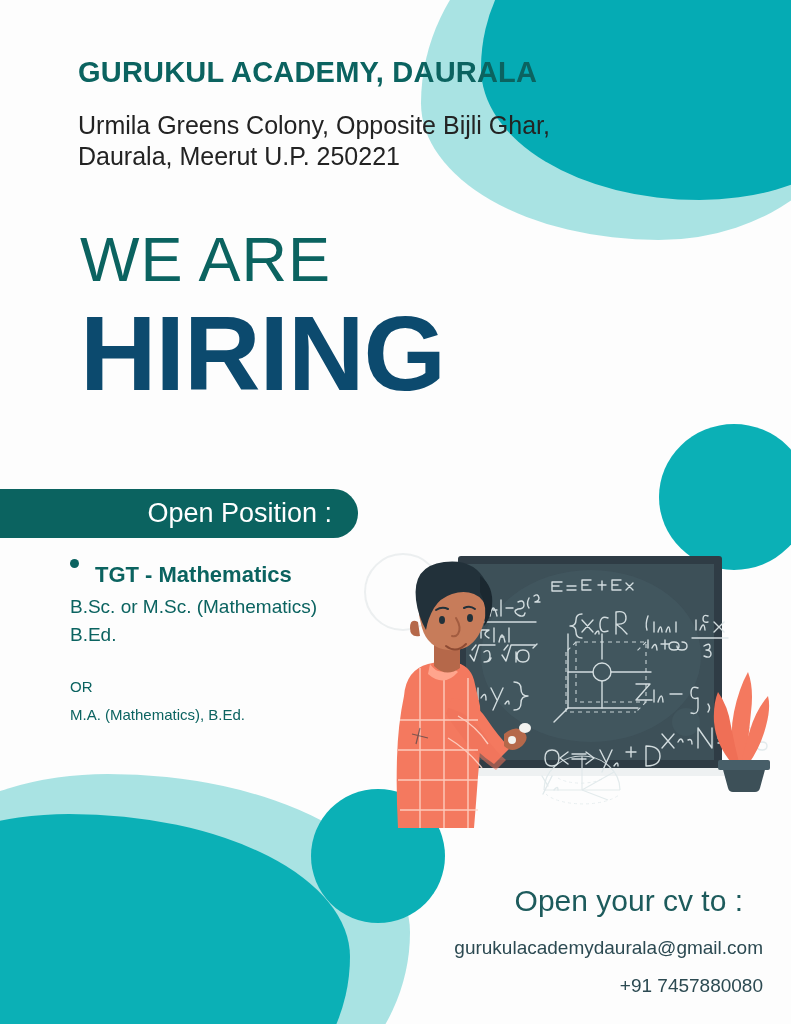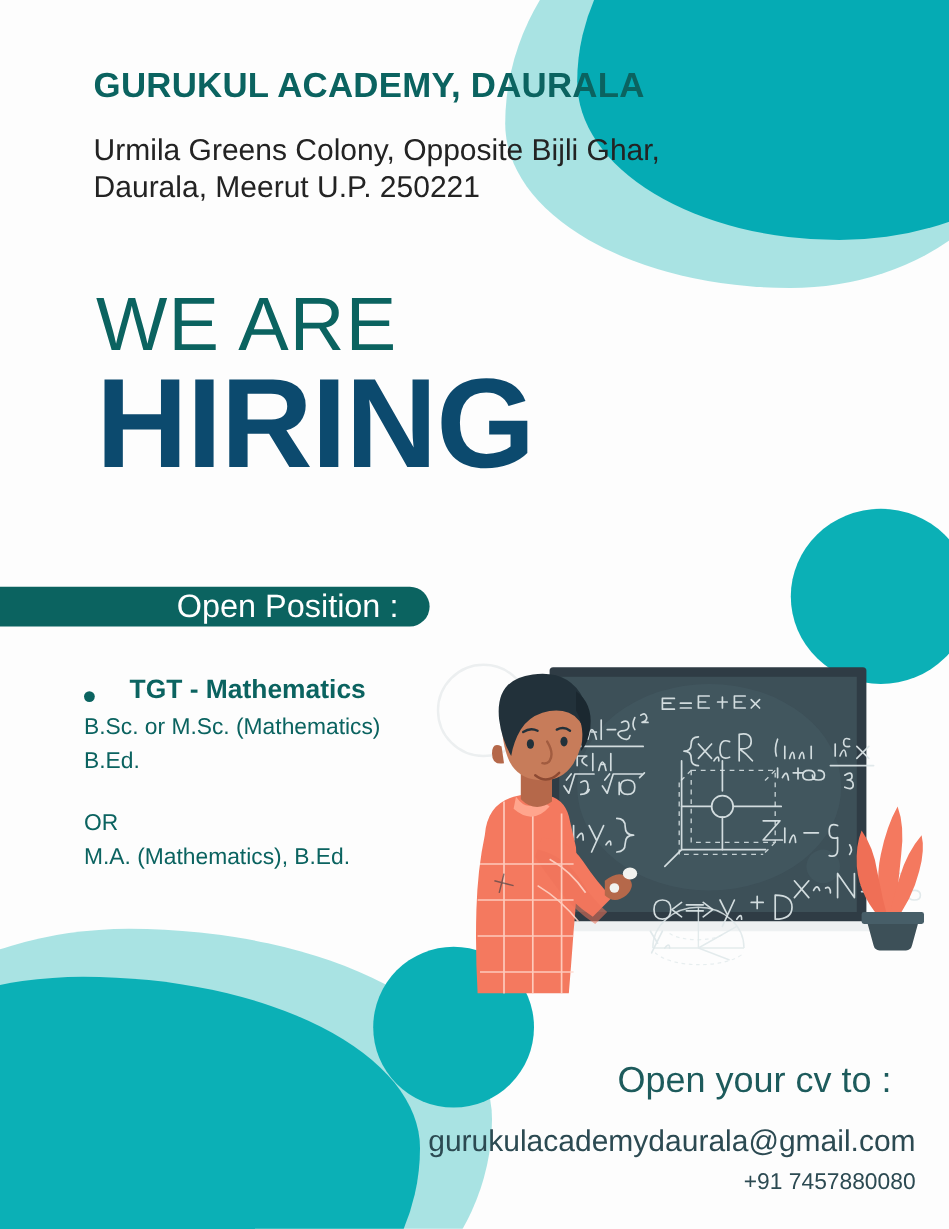--- a/index.html
+++ b/index.html
@@ -79,70 +79,69 @@
     color:#232323;
     white-space:pre-line;
   }
 
   .we-are {
     position:absolute; left:80px; top:228px;
     font-size:63px; font-weight:300;
     letter-spacing:1px;
     color:#0b6360;
     line-height:1;
-    margin-top:12px;
   }
   .hiring {
     position:absolute; left:80px; top:300px;
     font-size:106px; font-weight:bold;
     letter-spacing:-1px;
     color:#0c4a6e;
     line-height:1;
   }
 
   .open-banner {
     position:absolute; left:0; top:489px;
-    width:358px; height:33px;
+    width:358px; height:49px;
     background:#0b6360;
     border-radius:0 26px 26px 0;
     display:flex; align-items:center; justify-content:flex-end;
     box-sizing:border-box; padding-right:26px;
   }
   .open-banner-label {
     color:#ffffff; font-size:27px; font-weight:400;
   }
 
   .position-block { position:absolute; left:70px; top:562px; width:330px; }
-  .position-row { display:flex; align-items:flex-end; gap:29px; }
+  .position-row { display:flex; align-items:flex-start; gap:16px; }
   .bullet {
     width:9px; height:9px; border-radius:50%;
     background:#0b6360; flex:none; transform:translateY(-3px);
   }
   .position-title {
     font-size:22px; font-weight:bold; color:#0b6360;
   }
   .qual {
     margin-top:5px;
     font-size:19px; line-height:28px; color:#0b6360;
     white-space:pre-line;
   }
   .qual-or {
     margin-top:24px;
-    font-size:19px; line-height:28px; color:#0b6360;
+    font-size:15px; line-height:28px; color:#0b6360;
     white-space:pre-line;
   }
 
   
   .send-label {
     position:absolute; right:48px; top:884px;
     font-size:30px; color:#1d5b5c;
   }
   .email {
     position:absolute; right:28px; top:937px;
-    font-size:25px; color:#2c4a52;
+    font-size:19px; color:#2c4a52;
   }
   .phone {
     position:absolute; right:28px; top:975px;
     font-size:19px; color:#2c4a52;
   }
 
   
   .illus { position:absolute; left:386px; top:538px; width:405px; height:290px; }
 </style>
 </head>

